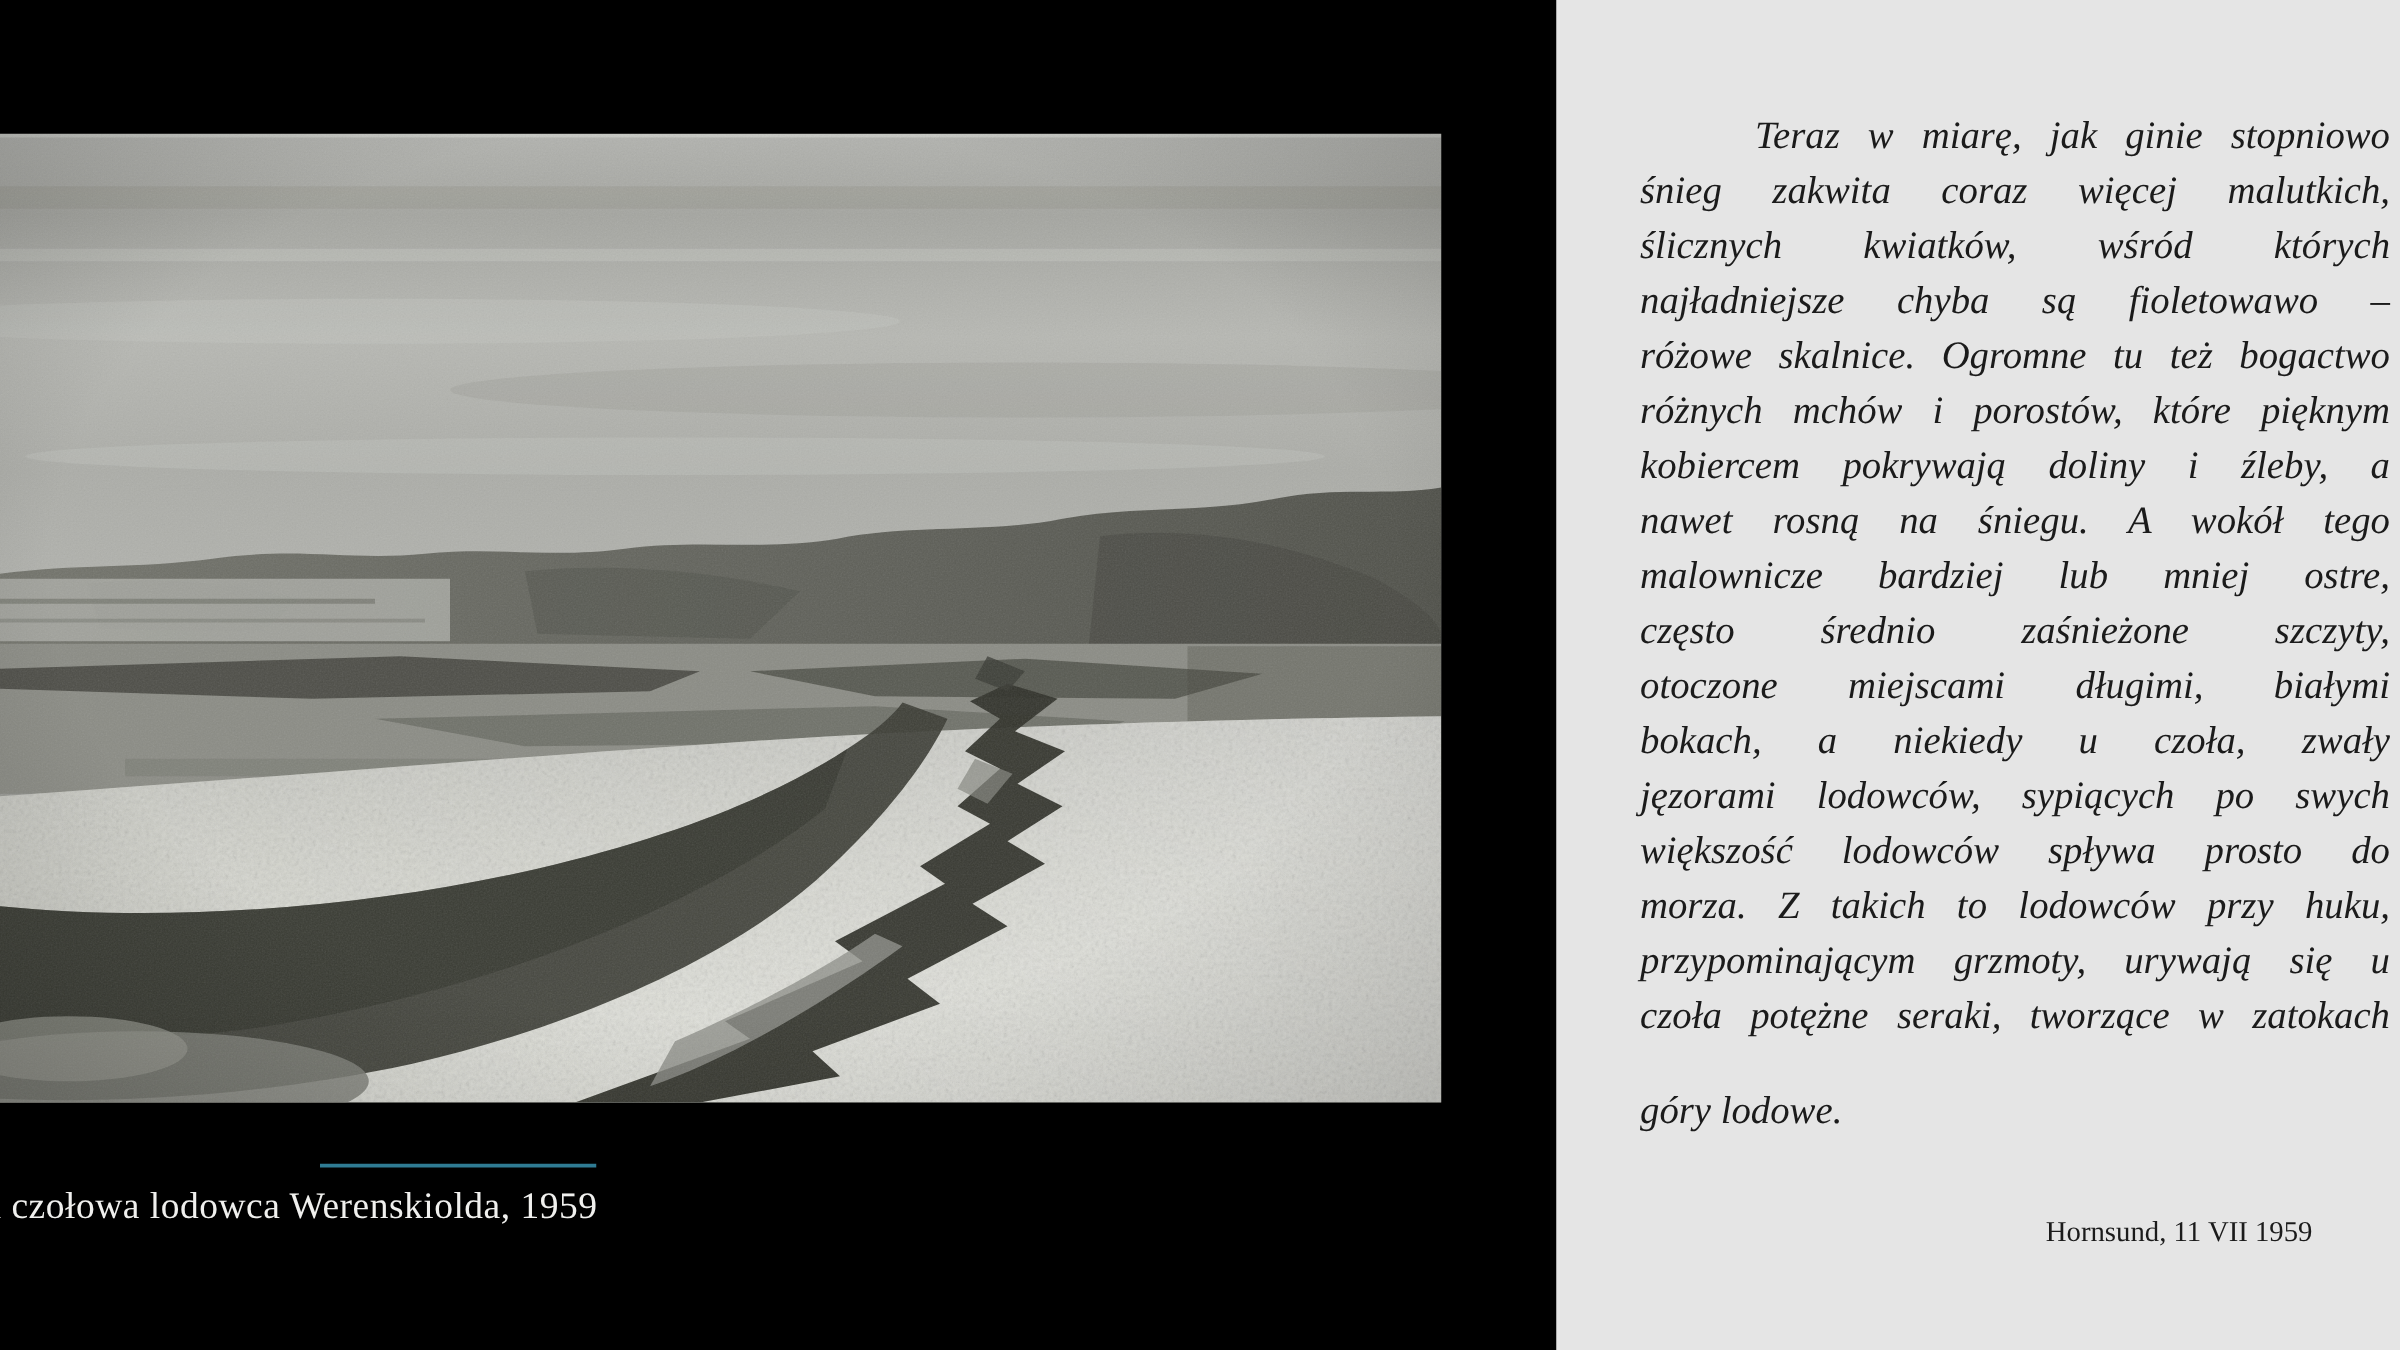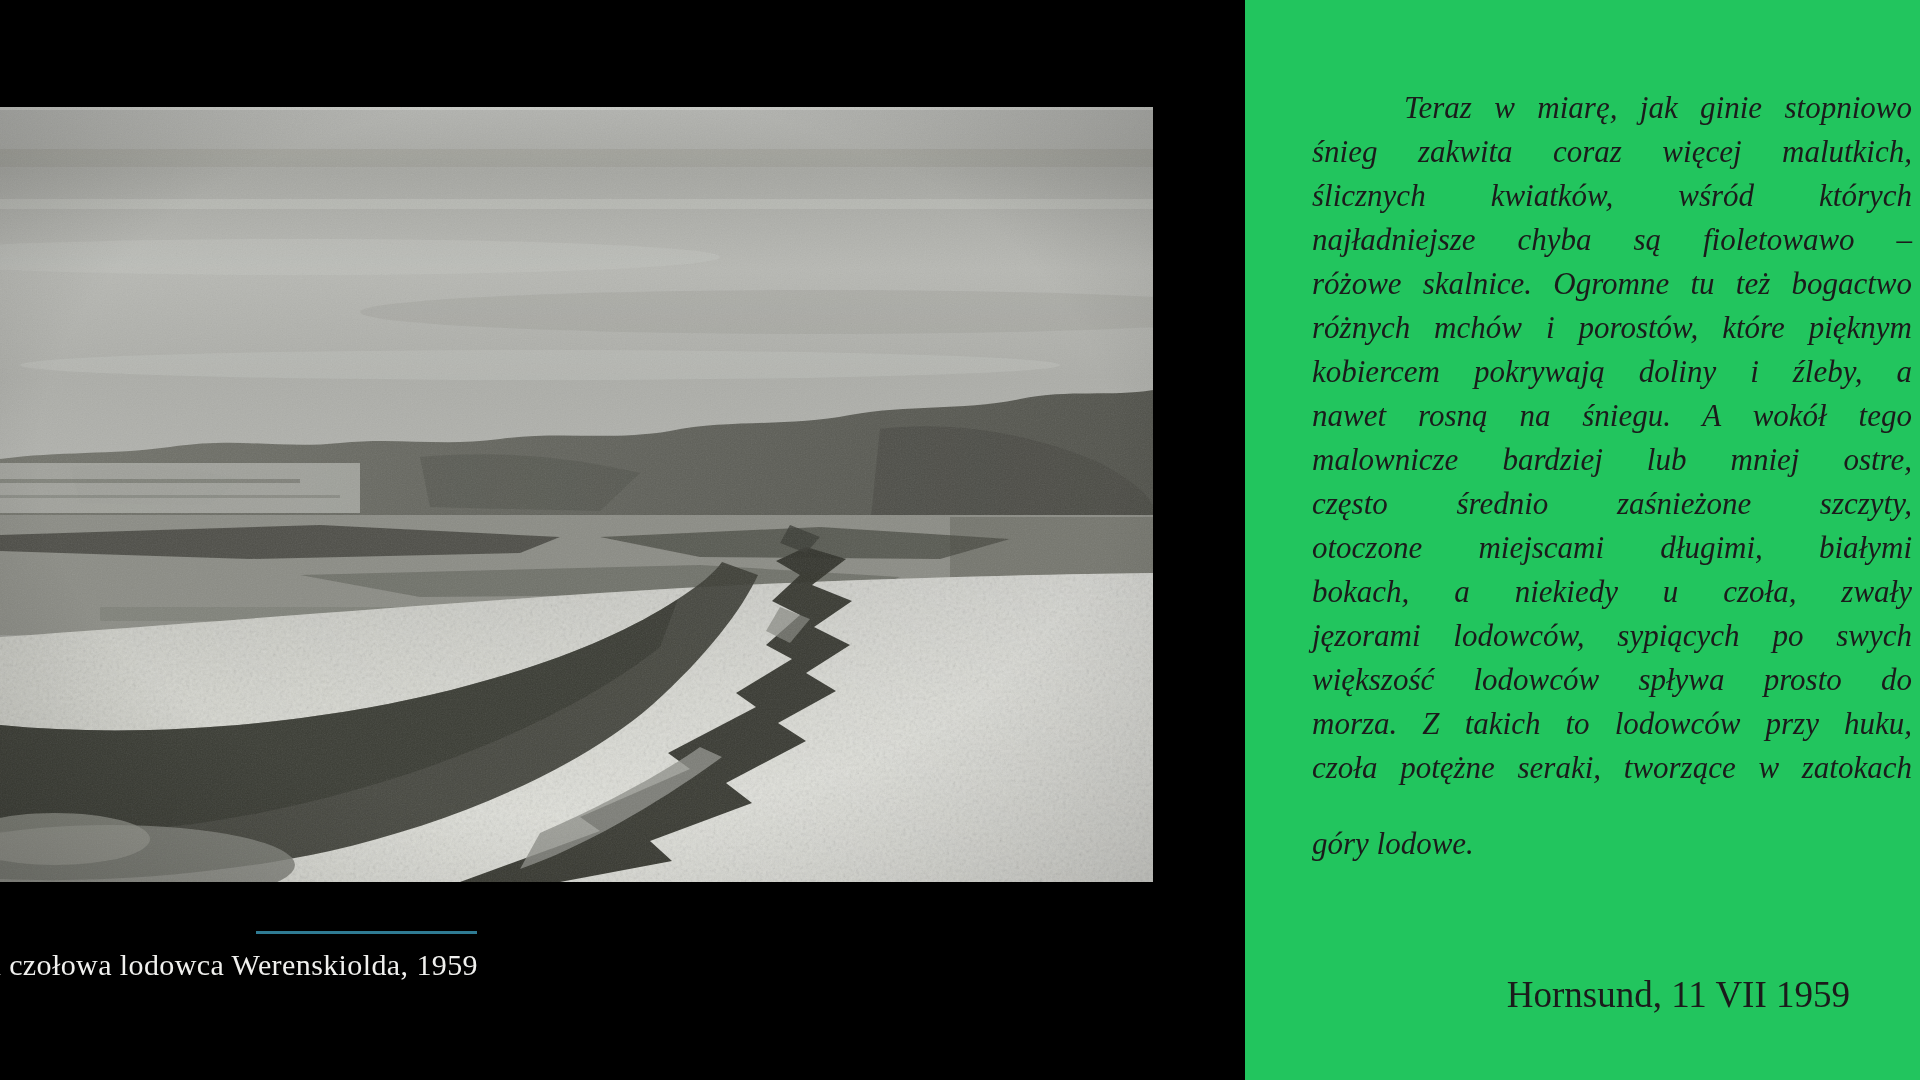--- a/index.html
+++ b/index.html
@@ -54,21 +54,21 @@
     line-height: 44px;
     white-space: nowrap;
     text-align: justify;
     text-align-last: justify;
   }
   .tline:first-child { padding-left: 92px; }
   .tline:last-child { text-align-last: left; margin-top: 32px; }
   .signature {
     position: absolute; top: 973px; right: 70px;
     color: #1b1b1b;
-    font-size: 37px;
+    font-size: 23px;
     font-style: normal;
     white-space: nowrap;
   }
 </style>
 </head>
 <body style="background: rgb(0, 0, 0);">
 
 <div class="stage">
 
   <figure class="photo">
@@ -167,34 +167,35 @@
 
       <rect x="0" y="0" width="1153" height="775" filter="url(#grainAll)" opacity="0.14"></rect>
       <rect x="0" y="0" width="1153" height="775" fill="url(#vig)"></rect>
     </svg>
   </figure>
 
   <div class="caption-rule" style="background: rgb(47, 123, 147);"></div>
   <div class="photo-caption" style="color: rgb(240, 240, 238);">Morena czołowa lodowca Werenskiolda, 1959</div>
 </div>
 
-<div class="page" style="background: #22c55e;">
+<div class="page" style="background: #e5e5e5;">
   <div class="diary" style="color: rgb(27, 27, 27);">
       <div class="tline">Teraz w miarę, jak ginie stopniowo</div>
       <div class="tline">śnieg zakwita coraz więcej malutkich,</div>
       <div class="tline">ślicznych kwiatków, wśród których</div>
       <div class="tline">najładniejsze chyba są fioletowawo –</div>
       <div class="tline">różowe skalnice. Ogromne tu też bogactwo</div>
       <div class="tline">różnych mchów i porostów, które pięknym</div>
       <div class="tline">kobiercem pokrywają doliny i źleby, a</div>
       <div class="tline">nawet rosną na śniegu. A wokół tego</div>
       <div class="tline">malownicze bardziej lub mniej ostre,</div>
       <div class="tline">często średnio zaśnieżone szczyty,</div>
       <div class="tline">otoczone miejscami długimi, białymi</div>
       <div class="tline">bokach, a niekiedy u czoła, zwały</div>
       <div class="tline">jęzorami lodowców, sypiących po swych</div>
       <div class="tline">większość lodowców spływa prosto do</div>
       <div class="tline">morza. Z takich to lodowców przy huku,</div>
+      <div class="tline">przypominającym grzmoty, urywają się u</div>
       <div class="tline">czoła potężne seraki, tworzące w zatokach</div>
       <div class="tline">góry lodowe.</div>
     </div>
   <div class="signature" style="color: rgb(27, 27, 27);">Hornsund, 11 VII 1959</div>
 </div>
 
 </body></html>

